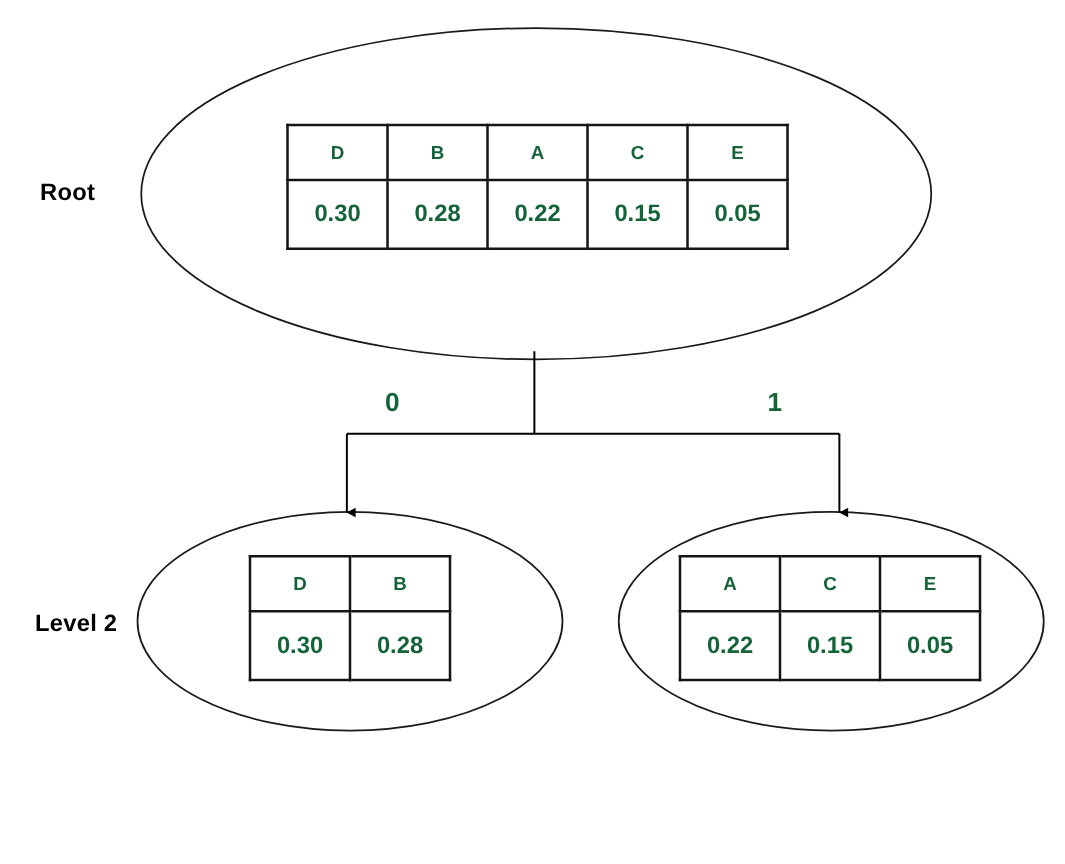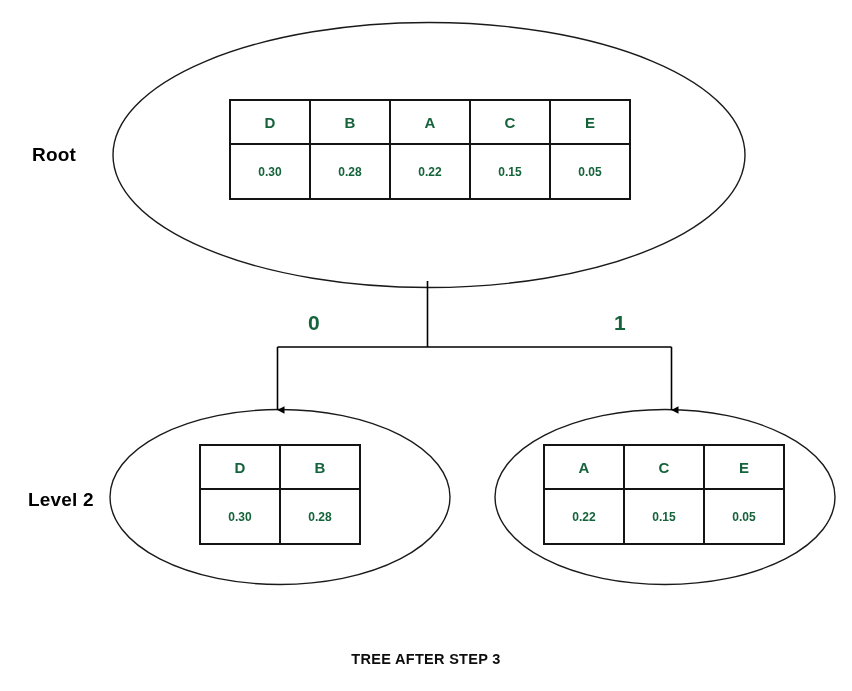--- a/index.html
+++ b/index.html
@@ -75,21 +75,21 @@
     vertical-align: middle;
     color: #15633a;
     font-weight: bold;
     background: #ffffff;
   }
   .prob-table td.sym {
     font-size: 15px;
     height: 40px;
   }
   .prob-table td.val {
-    font-size: 12px;
+    font-size: 19px;
     height: 51px;
   }
 
   #table-root       { left: 229px; top: 99px; }
   #table-root td    { width: 76px; }
 
   #table-left       { left: 199px; top: 444px; }
   #table-left td    { width: 76px; }
 
   #table-right      { left: 543px; top: 444px; }
@@ -168,15 +168,14 @@
       <td class="sym">E</td>
     </tr>
     <tr>
       <td class="val">0.22</td>
       <td class="val">0.15</td>
       <td class="val">0.05</td>
     </tr>
   </tbody>
     </table>
 
-  <div id="caption">TREE AFTER STEP 3</div>
 
 </div>
 
 </body></html>

